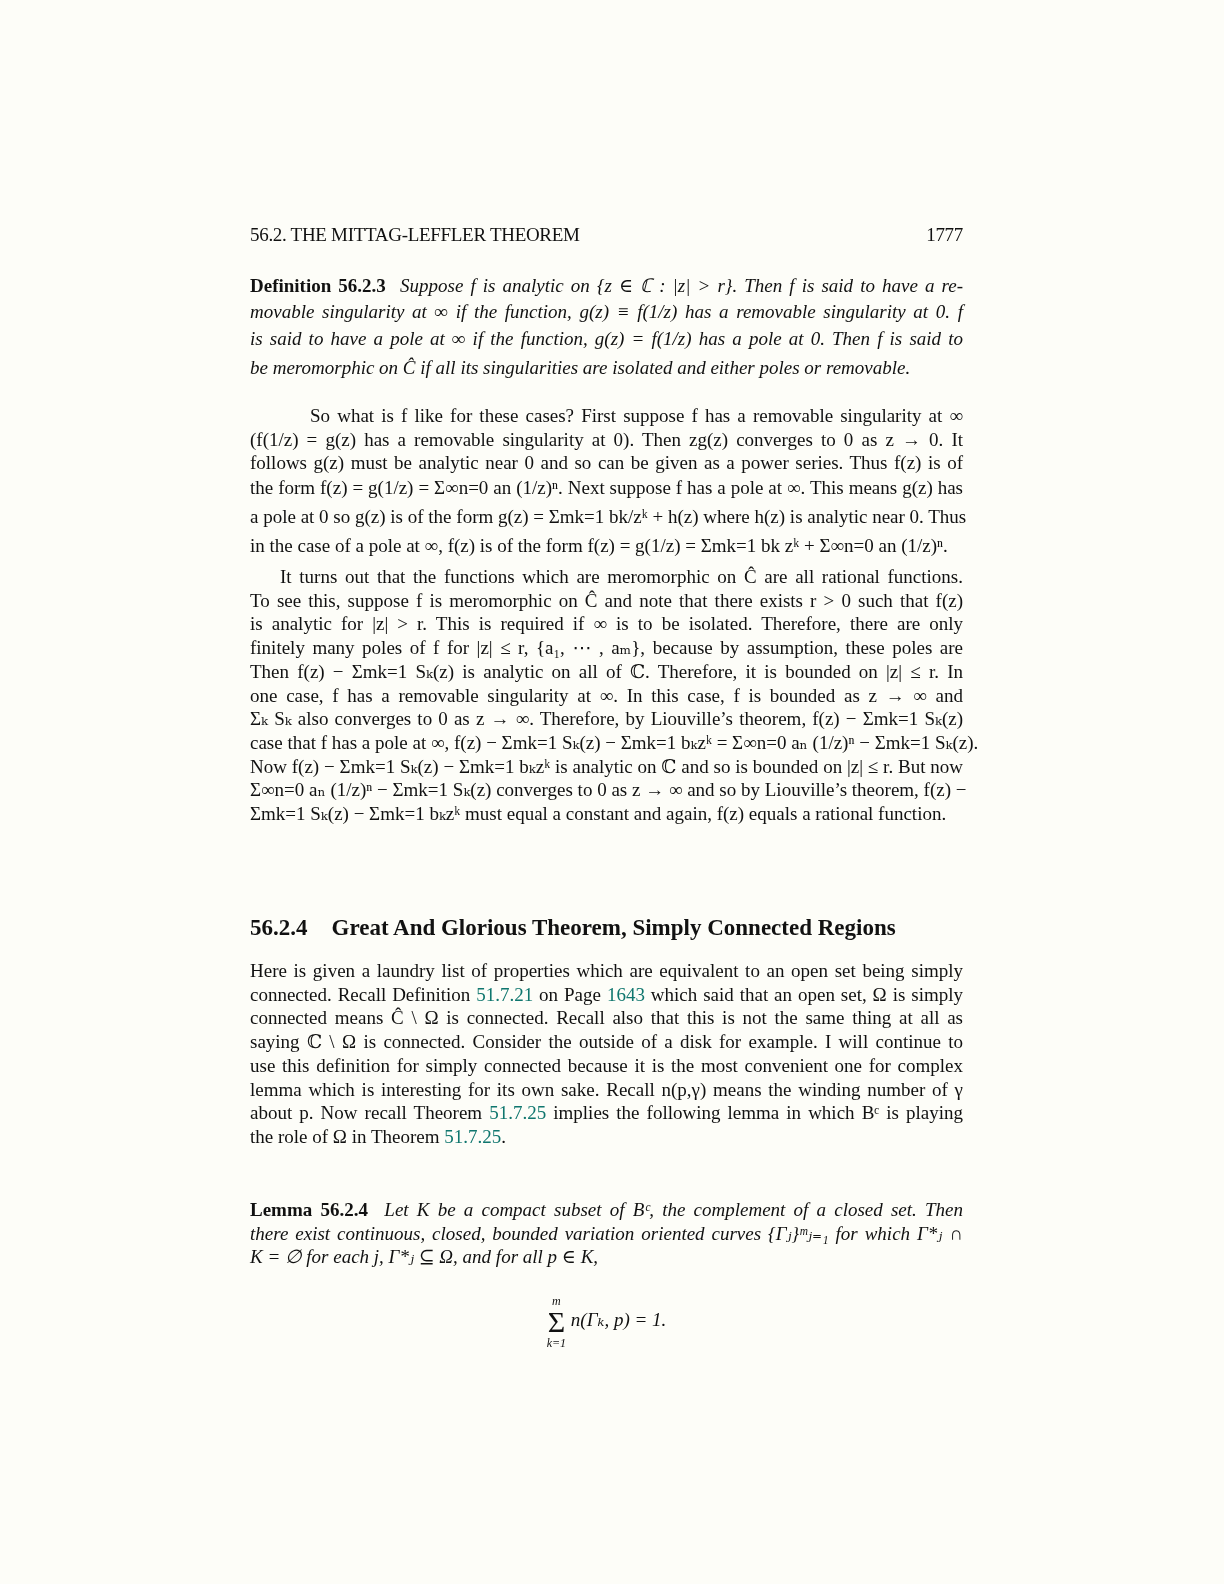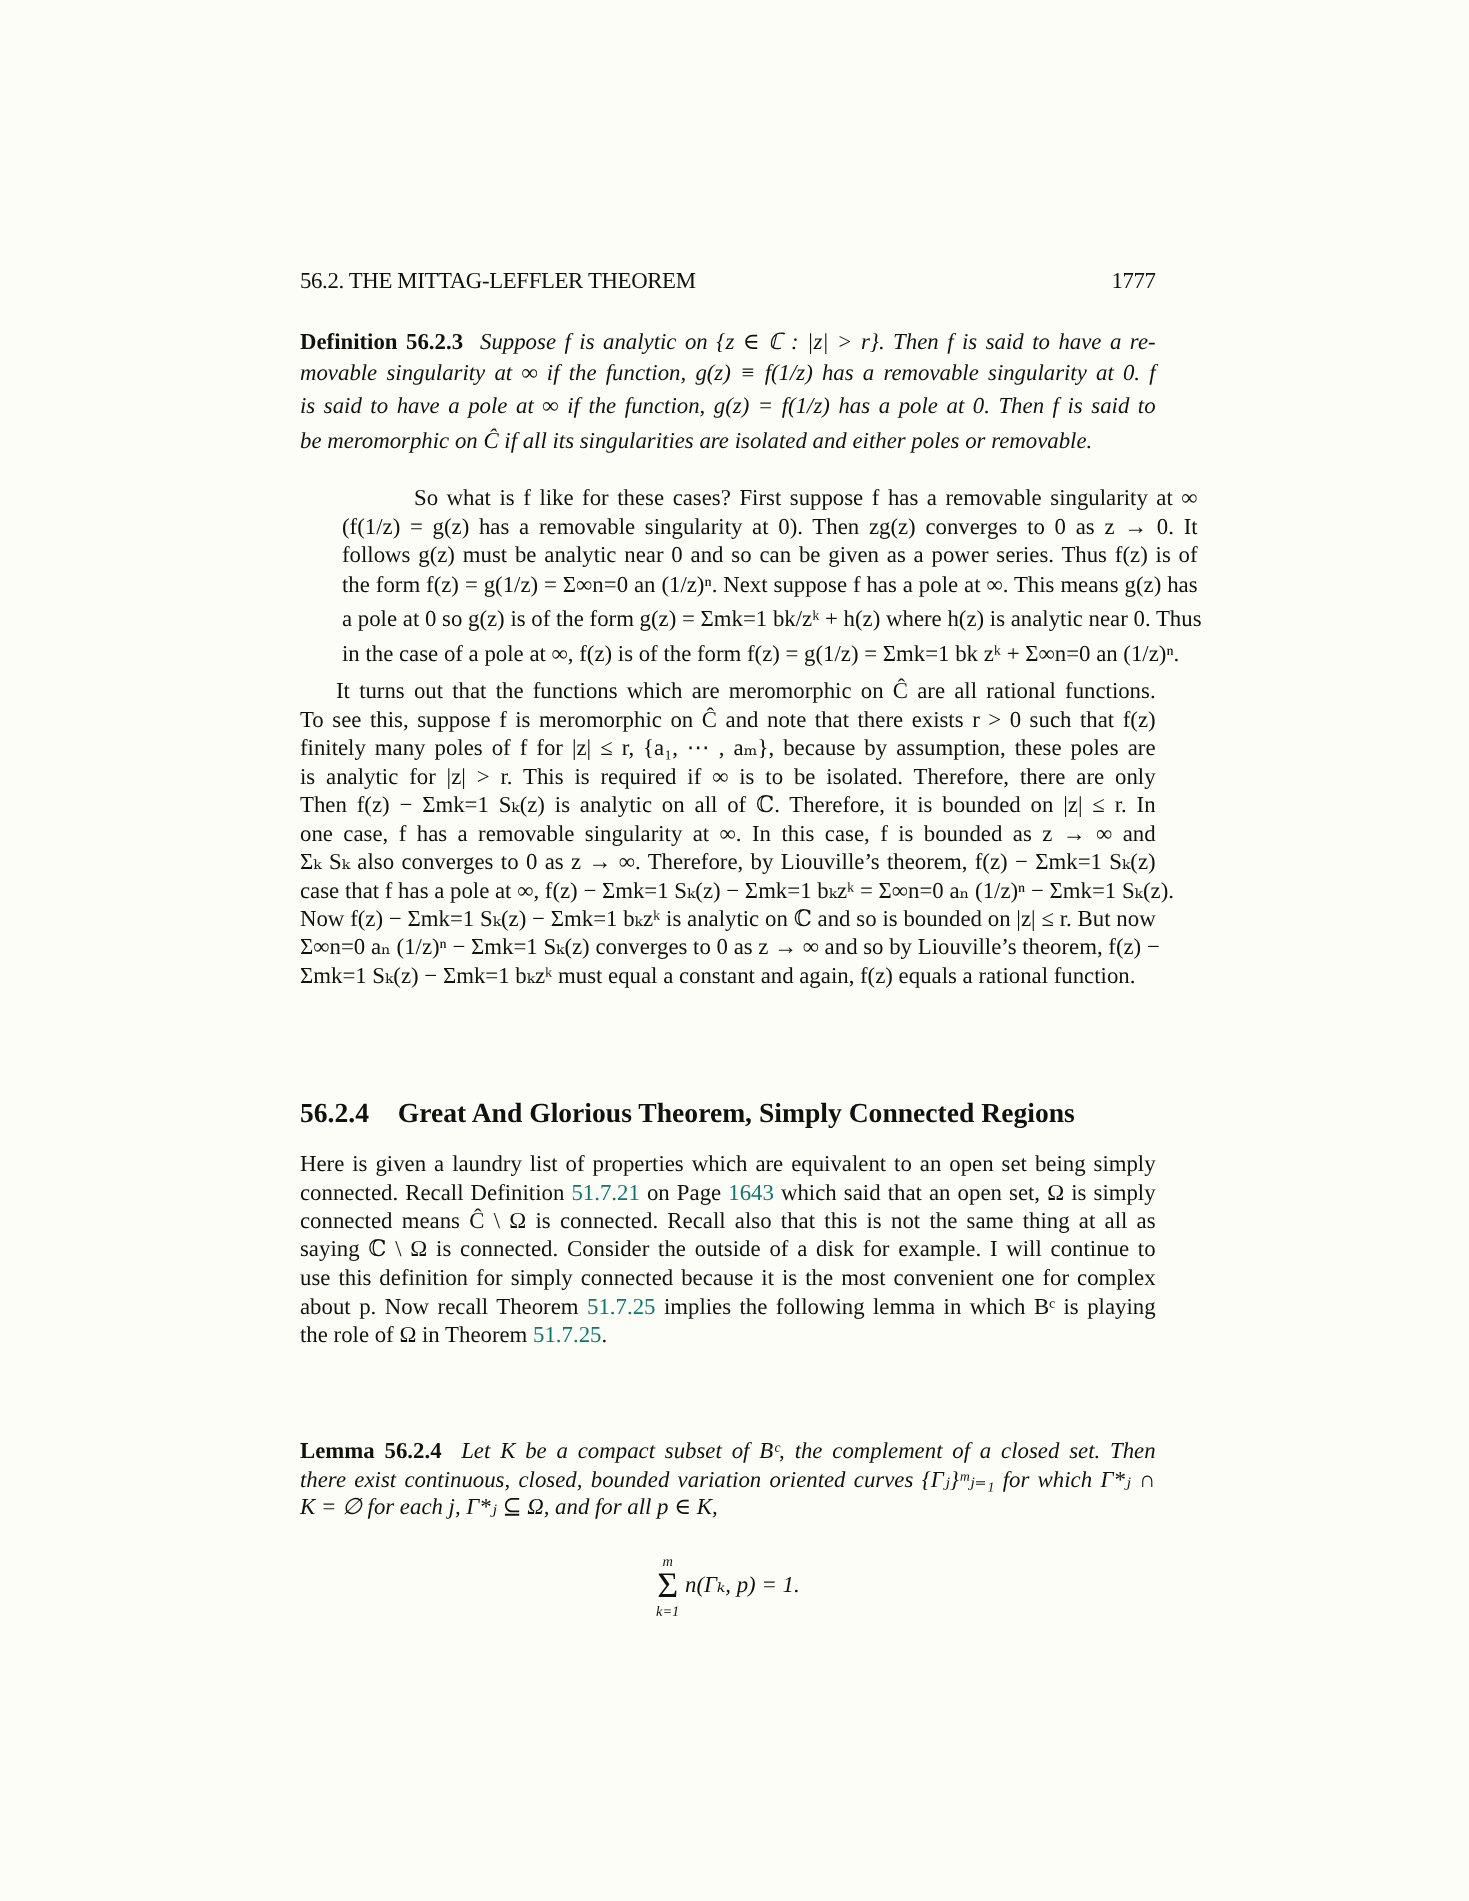--- a/index.html
+++ b/index.html
@@ -47,53 +47,54 @@
     <span>1777</span>
   </div>
 
   <div class="block" style="top:274px;">
     <span class="line"><span class="b">Definition 56.2.3</span>&nbsp;&nbsp;<span class="it">Suppose f is analytic on {z ∈ ℂ : |z| &gt; r}. Then f is said to have a re-</span></span>
     <span class="line it" style="margin-top:2px">movable singularity at ∞ if the function, g(z) ≡ f(1/z) has a removable singularity at 0. f</span>
     <span class="line it" style="margin-top:4px">is said to have a pole at ∞ if the function, g(z) = f(1/z) has a pole at 0. Then f is said to</span>
     <span class="line it last" style="margin-top:5px">be meromorphic on Ĉ if all its singularities are isolated and either poles or removable.</span>
   </div>
 
-  <div class="block" style="top:404px;margin-left:35px;">
+  <div class="block" style="top:404px;">
     <span class="line indent" style="padding-left:30px">So what is f like for these cases? First suppose f has a removable singularity at ∞</span>
     <span class="line">(f(1/z) = g(z) has a removable singularity at 0). Then zg(z) converges to 0 as z → 0. It</span>
     <span class="line">follows g(z) must be analytic near 0 and so can be given as a power series. Thus f(z) is of</span>
     <span class="line" style="margin-top:1px">the form f(z) = g(1/z) = Σ∞n=0 an (1/z)ⁿ. Next suppose f has a pole at ∞. This means g(z) has</span>
     <span class="line" style="margin-top:5px">a pole at 0 so g(z) is of the form g(z) = Σmk=1 bk/zᵏ + h(z) where h(z) is analytic near 0. Thus</span>
     <span class="line last" style="margin-top:5px">in the case of a pole at ∞, f(z) is of the form f(z) = g(1/z) = Σmk=1 bk zᵏ + Σ∞n=0 an (1/z)ⁿ.</span>
   </div>
 
   <div class="block" style="top:565px;">
     <span class="line" style="padding-left:30px">It turns out that the functions which are meromorphic on Ĉ are all rational functions.</span>
     <span class="line">To see this, suppose f is meromorphic on Ĉ and note that there exists r &gt; 0 such that f(z)</span>
+    <span class="line">is analytic for |z| &gt; r. This is required if ∞ is to be isolated. Therefore, there are only</span>
     <span class="line">finitely many poles of f for |z| ≤ r, {a₁, ⋯ , aₘ}, because by assumption, these poles are</span>
-    <span class="line">is analytic for |z| &gt; r. This is required if ∞ is to be isolated. Therefore, there are only</span>
     <span class="line">Then f(z) − Σmk=1 Sₖ(z) is analytic on all of ℂ. Therefore, it is bounded on |z| ≤ r. In</span>
     <span class="line">one case, f has a removable singularity at ∞. In this case, f is bounded as z → ∞ and</span>
     <span class="line">Σₖ Sₖ also converges to 0 as z → ∞. Therefore, by Liouville’s theorem, f(z) − Σmk=1 Sₖ(z)</span>
     <span class="line">case that f has a pole at ∞, f(z) − Σmk=1 Sₖ(z) − Σmk=1 bₖzᵏ = Σ∞n=0 aₙ (1/z)ⁿ − Σmk=1 Sₖ(z).</span>
     <span class="line">Now f(z) − Σmk=1 Sₖ(z) − Σmk=1 bₖzᵏ is analytic on ℂ and so is bounded on |z| ≤ r. But now</span>
     <span class="line">Σ∞n=0 aₙ (1/z)ⁿ − Σmk=1 Sₖ(z) converges to 0 as z → ∞ and so by Liouville’s theorem, f(z) −</span>
     <span class="line last">Σmk=1 Sₖ(z) − Σmk=1 bₖzᵏ must equal a constant and again, f(z) equals a rational function.</span>
   </div>
 
   <h2 class="sec">
     <span class="num">56.2.4</span><span>Great And Glorious Theorem, Simply Connected Regions</span>
   </h2>
 
   <div class="block" style="top:959px;">
     <span class="line">Here is given a laundry list of properties which are equivalent to an open set being simply</span>
     <span class="line"><span>connected. Recall Definition </span><a class="link">51.7.21</a><span> on Page </span><a class="link">1643</a><span> which said that an open set, Ω is simply</span></span>
     <span class="line">connected means Ĉ \ Ω is connected. Recall also that this is not the same thing at all as</span>
     <span class="line">saying ℂ \ Ω is connected. Consider the outside of a disk for example. I will continue to</span>
     <span class="line">use this definition for simply connected because it is the most convenient one for complex</span>
+    <span class="line">lemma which is interesting for its own sake. Recall n(p,γ) means the winding number of γ</span>
     <span class="line"><span>about p. Now recall Theorem </span><a class="link">51.7.25</a><span> implies the following lemma in which Bᶜ is playing</span></span>
     <span class="line last"><span>the role of Ω in Theorem </span><a class="link">51.7.25</a><span>.</span></span>
   </div>
 
   <div class="block" style="top:1198px;">
     <span class="line"><span class="b">Lemma 56.2.4</span>&nbsp;&nbsp;<span class="it">Let K be a compact subset of Bᶜ, the complement of a closed set. Then</span></span>
     <span class="line it">there exist continuous, closed, bounded variation oriented curves {Γⱼ}ᵐⱼ₌₁ for which Γ*ⱼ ∩</span>
     <span class="line it last">K = ∅ for each j, Γ*ⱼ ⊆ Ω, and for all p ∈ K,</span>
   </div>
 

